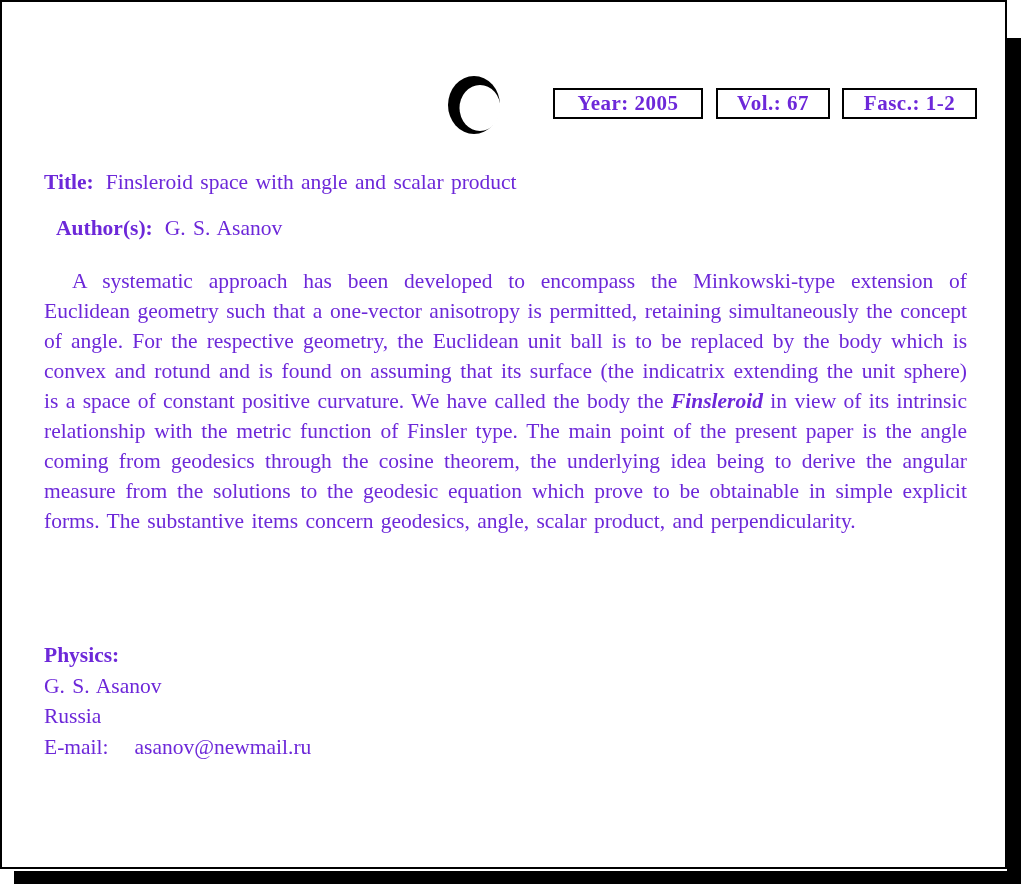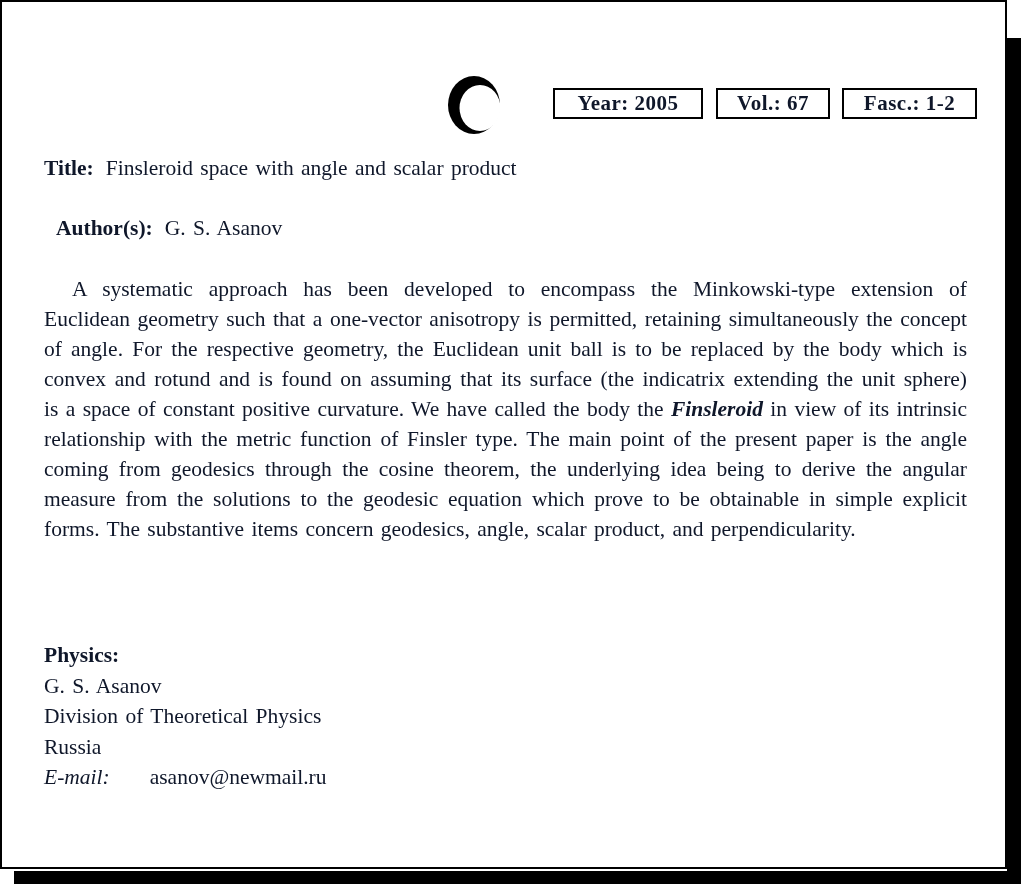--- a/index.html
+++ b/index.html
@@ -7,21 +7,21 @@
     padding: 0;
     background: #ffffff;
   }
   .canvas {
     position: relative;
     width: 1024px;
     height: 884px;
     overflow: hidden;
     background: #ffffff;
     font-family: "Liberation Serif", "DejaVu Serif", serif;
-    color: #0f172a;
+    color: #6d28d9;
   }
   
   .page {
     position: absolute;
     left: 0;
     top: 0;
     width: 1003px;
     height: 865px;
     border: 2px solid #000000;
     background: #ffffff;
@@ -74,48 +74,48 @@
     width: 923px;
   }
   .meta-line {
     margin: 0;
     font-size: 21.5px;
     line-height: 24px;
     word-spacing: 2px;
   }
   .meta-label { font-weight: bold; }
   .meta-value { margin-left: 12px; }
-  .title-line  { position: absolute; top: 154px; }
+  .title-line  { position: absolute; top: 168px; }
   .author-line { position: absolute; top: 214px; margin-left: 12px; }
 
   .abstract {
     position: absolute;
-    top: 272px;
+    top: 264px;
     margin: 0;
     font-size: 21.5px;
     line-height: 30px;
     text-align: justify;
     text-indent: 28px;
     word-spacing: 2px;
   }
   .emph { font-style: italic; font-weight: bold; }
 
   .address-block {
     position: absolute;
     top: 638px;
   }
   .address-block p {
     margin: 0;
     font-size: 21.5px;
     line-height: 30.5px;
     word-spacing: 2px;
   }
   .address-label { font-weight: bold; }
-  .email-label { font-style: italic; font-weight: 500; text-align: right; }
-  .email-value { margin-left: 40px; }
+  .email-label { font-weight: 500; text-align: right; }
+  .email-value { margin-left: 26px; }
 </style>
 </head>
 <body>
 
 <div class="canvas">
 
   <div class="shadow-right"></div>
   <div class="shadow-bottom"></div>
 
   <div class="page">
@@ -140,21 +140,20 @@
     </p>
     <p class="meta-line textcol author-line">
       <span class="meta-label">Author(s):</span><span class="meta-value">G. S. Asanov</span>
     </p>
 
     <p class="abstract textcol"><span>A systematic approach has been developed to encompass the Minkowski-type extension of Euclidean geometry such that a one-vector anisotropy is permitted, retaining simultaneously the concept of angle. For the respective geometry, the Euclidean unit ball is to be replaced by the body which is convex and rotund and is found on assuming that its surface (the indicatrix extending the unit sphere) is a space of constant positive curvature. We have called the body the </span><span class="emph">Finsleroid</span><span> in view of its intrinsic relationship with the metric function of Finsler type. The main point of the present paper is the angle coming from geodesics through the cosine theorem, the underlying idea being to derive the angular measure from the solutions to the geodesic equation which prove to be obtainable in simple explicit forms. The substantive items concern geodesics, angle, scalar product, and perpendicularity.</span></p>
 
     <div class="address-block textcol">
       <p class="address-label">Physics:</p>
       <p>G. S. Asanov</p>
-      <p>Division of Theoretical Physics</p>
       <p>Russia</p>
       <p>
         <span class="email-label">E-mail:</span><span class="email-value">asanov@newmail.ru</span>
       </p>
     </div>
 
   </div>
 </div>
 
 </body></html>

